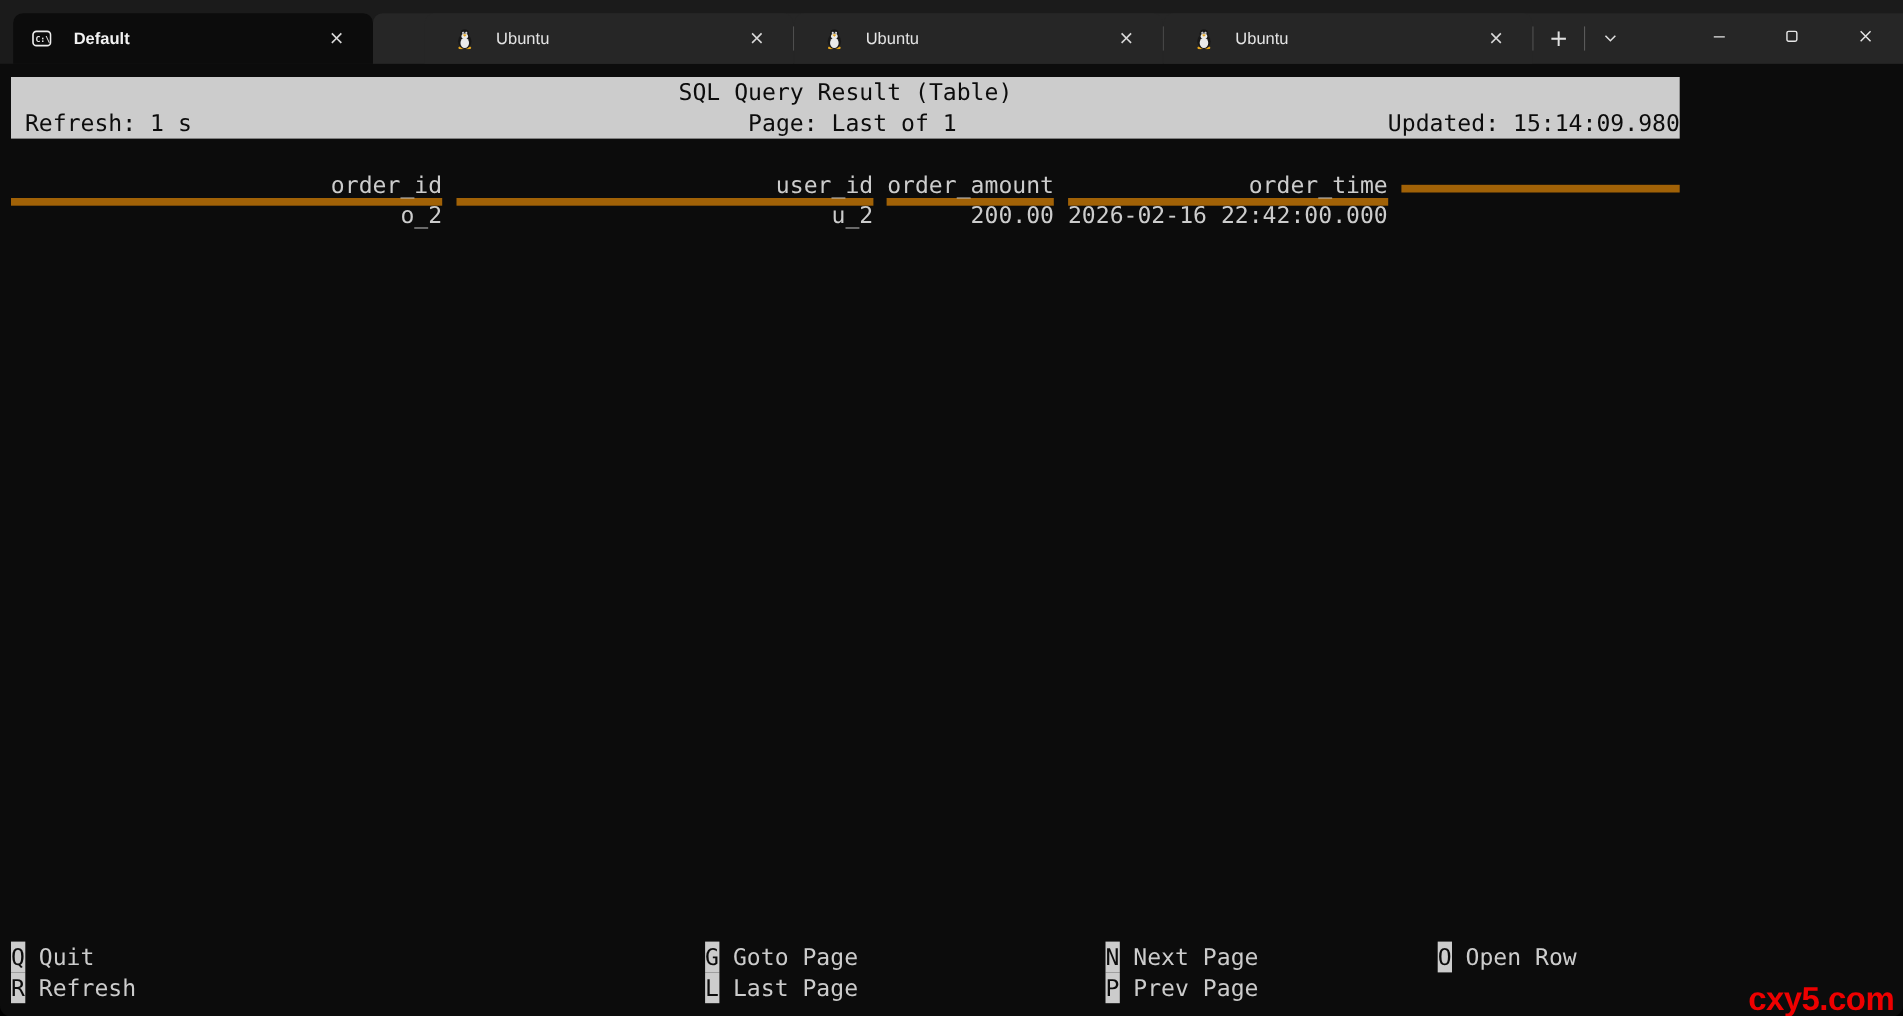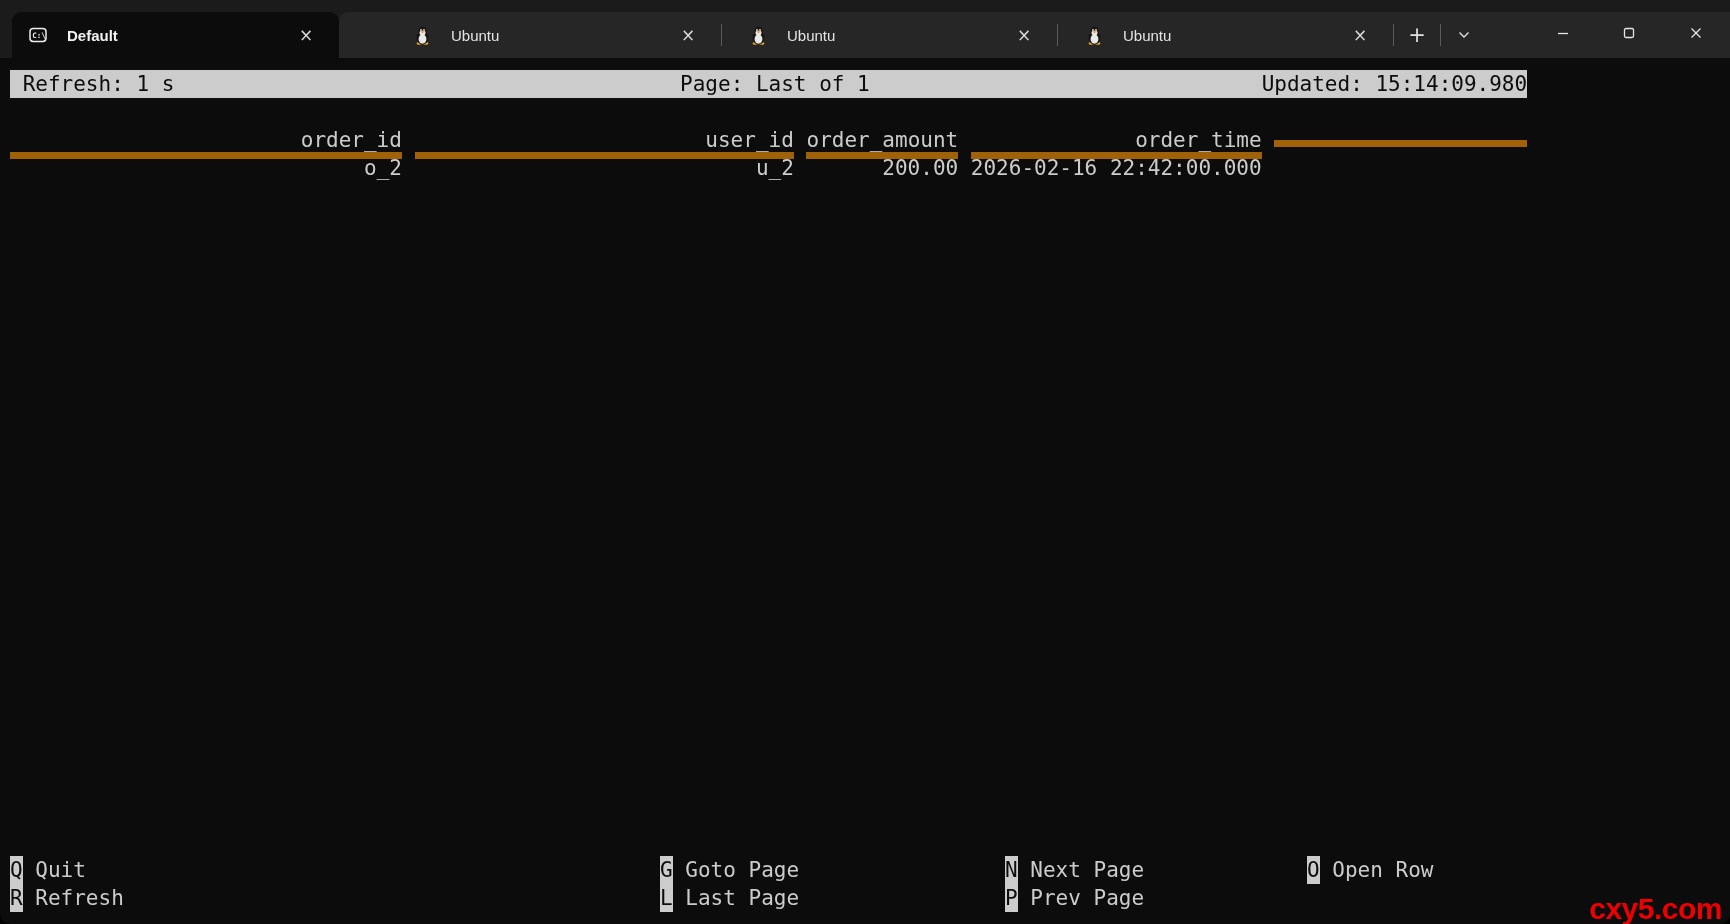--- a/index.html
+++ b/index.html
@@ -199,40 +199,43 @@
               <path d="M3.5 3.5 L12.5 12.5 M12.5 3.5 L3.5 12.5" stroke="#e6e6e6" stroke-width="1.3"></path>
             </svg>
         </span>
       </div>
     </div>
   </div>
 
   <div class="screen">
 
     <div class="statusbar">
+      <div class="status-line1">
+        <span>SQL Query Result (Table)</span>
+      </div>
       <div class="status-line2">
         <span class="s-left">Refresh: 1 s</span>
         <span class="s-center">Page: Last of 1</span>
         <span class="s-right">Updated: 15:14:09.980</span>
       </div>
     </div>
 
     <div class="blank-line"></div>
 
     <div id="result-table">
         <div class="trow"><span class="cell hcell" style="width: 31ch;">order_id</span><span class="cell hcell" style="width: 30ch;">user_id</span><span class="cell hcell" style="width: 12ch;">order_amount</span><span class="cell hcell" style="width: 23ch;">order_time</span><span class="cell hcell" style="width: 20ch;"></span></div>
         <div class="trow"><span class="cell" style="width: 31ch;">o_2</span><span class="cell" style="width: 30ch;">u_2</span><span class="cell" style="width: 12ch;">200.00</span><span class="cell" style="width: 23ch;">2026-02-16 22:42:00.000</span><span class="cell" style="width: 20ch;"></span></div>
       </div>
 
     <div class="helpbar" id="helpbar">
         <div class="help-group" style="left: 0px;">
           <div class="help-line"><span class="key">Q</span><span class="help-label">Quit</span></div>
           <div class="help-line"><span class="key">R</span><span class="help-label">Refresh</span></div>
         </div>
-        <div class="help-group" style="left: 650px;">
+        <div class="help-group" style="left: 631px;">
           <div class="help-line"><span class="key">G</span><span class="help-label">Goto Page</span></div>
           <div class="help-line"><span class="key">L</span><span class="help-label">Last Page</span></div>
         </div>
         <div class="help-group" style="left: 975px; padding-left: 20px;">
           <div class="help-line"><span class="key">N</span><span class="help-label">Next Page</span></div>
           <div class="help-line"><span class="key">P</span><span class="help-label">Prev Page</span></div>
         </div>
         <div class="help-group" style="left: 1297px;">
           <div class="help-line"><span class="key">O</span><span class="help-label">Open Row</span></div>
         </div>

